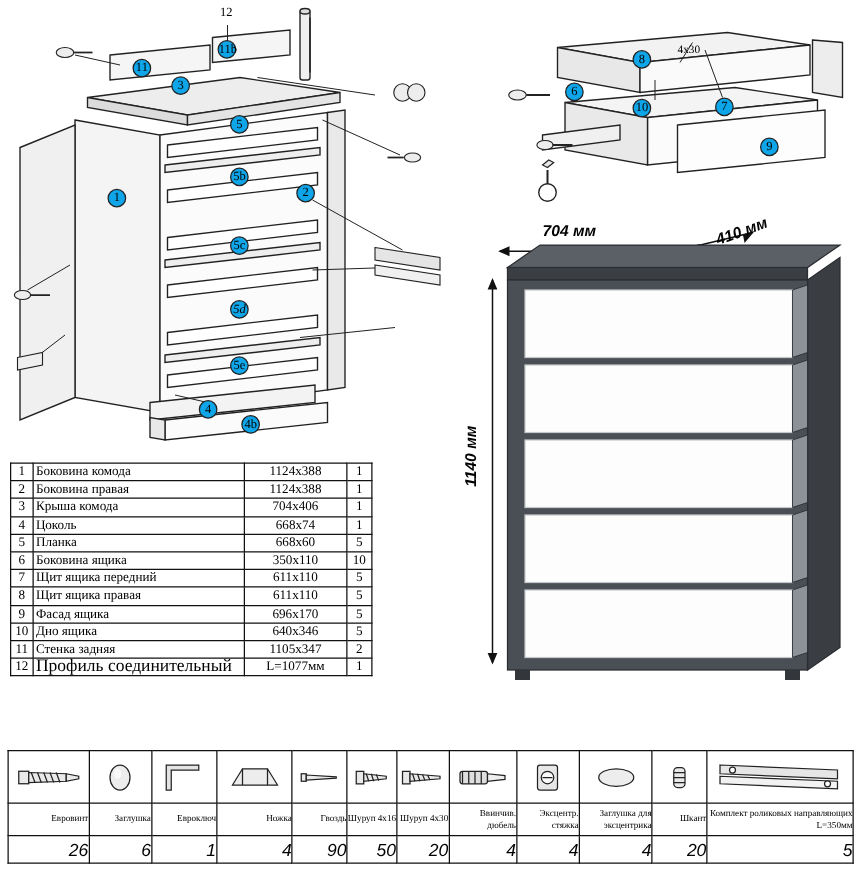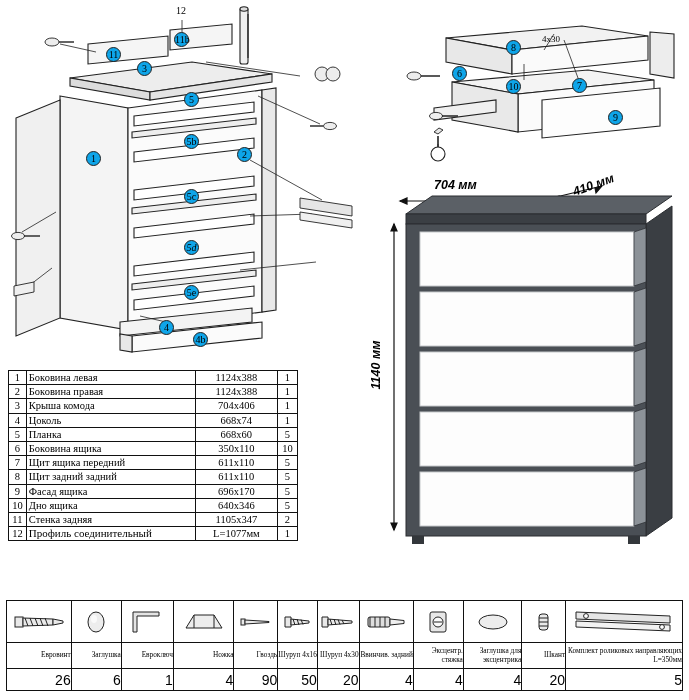--- a/index.html
+++ b/index.html
@@ -53,21 +53,21 @@
     font-size:15px; font-family:"Liberation Serif",serif;
   }
   #hardwareTable {
     position:absolute; left:6px; top:600px; width:677px;
     border-collapse:collapse; font-size:7.4px; text-align:right;
     font-family:"Liberation Serif",serif;
   }
   #hardwareTable td { border:1px solid #111; padding:0; vertical-align:middle; }
   .hw-pic { height:42px; }
   .hw-name { height:26px; font-size:7.3px; line-height:8.4px; padding:1px; }
-  .hw-qty { height:22px; font-size:14px; font-family:"Liberation Sans",sans-serif; }
+  .hw-qty { height:22px; font-size:14px; font-family:"Liberation Sans",sans-serif;font-style:italic; }
   .hwicon { display:block; margin:0 auto; }
 </style>
 </head>
 <body>
 
 <div class="page">
 
   <div class="abs" id="explodedView">
     <svg width="380" height="355" viewBox="0 0 380 355">
       <g fill="none" stroke="#222" stroke-width="1.1">
@@ -244,21 +244,21 @@
 
       <rect x="40" y="358" width="12" height="8" fill="#33373b"></rect>
       <rect x="256" y="358" width="12" height="8" fill="#33373b"></rect>
     </svg>
   </div>
 
   <table id="partsTable">
     <tbody>
       <tr>
         <td class="pt-num">1</td>
-        <td class="pt-name">Боковина левая</td>
+        <td class="pt-name">Боковина комода</td>
         <td class="pt-size">1124х388</td>
         <td class="pt-qty">1</td>
       </tr>
       <tr>
         <td class="pt-num">2</td>
         <td class="pt-name">Боковина правая</td>
         <td class="pt-size">1124х388</td>
         <td class="pt-qty">1</td>
       </tr>
       <tr>
@@ -286,21 +286,21 @@
         <td class="pt-qty">10</td>
       </tr>
       <tr>
         <td class="pt-num">7</td>
         <td class="pt-name">Щит ящика передний</td>
         <td class="pt-size">611х110</td>
         <td class="pt-qty">5</td>
       </tr>
       <tr>
         <td class="pt-num">8</td>
-        <td class="pt-name">Щит задний задний</td>
+        <td class="pt-name">Щит ящика правая</td>
         <td class="pt-size">611х110</td>
         <td class="pt-qty">5</td>
       </tr>
       <tr>
         <td class="pt-num">9</td>
         <td class="pt-name ind">Фасад ящика</td>
         <td class="pt-size">696х170</td>
         <td class="pt-qty">5</td>
       </tr>
       <tr>
@@ -310,21 +310,21 @@
         <td class="pt-qty">5</td>
       </tr>
       <tr>
         <td class="pt-num">11</td>
         <td class="pt-name">Стенка задняя</td>
         <td class="pt-size">1105х347</td>
         <td class="pt-qty">2</td>
       </tr>
       <tr>
         <td class="pt-num">12</td>
-        <td class="pt-name" style="font-size:11px;">Профиль соединительный</td>
+        <td class="pt-name" style="font-size:14px;">Профиль соединительный</td>
         <td class="pt-size">L=1077мм</td>
         <td class="pt-qty">1</td>
       </tr>
     </tbody>
   </table>
 
 
   <table id="hardwareTable">
     <tbody>
       <tr>
@@ -431,21 +431,21 @@
         </td>
       </tr>
       <tr>
         <td class="hw-name">Евровинт</td>
         <td class="hw-name">Заглушка</td>
         <td class="hw-name">Евроключ</td>
         <td class="hw-name">Ножка</td>
         <td class="hw-name">Гвоздь</td>
         <td class="hw-name">Шуруп 4х16</td>
         <td class="hw-name">Шуруп 4х30</td>
-        <td class="hw-name">Ввинчив. задний</td>
+        <td class="hw-name">Ввинчив. дюбель</td>
         <td class="hw-name">Эксцентр. стяжка</td>
         <td class="hw-name">Заглушка для эксцентрика</td>
         <td class="hw-name">Шкант</td>
         <td class="hw-name">Комплект роликовых направляющих L=350мм</td>
       </tr>
       <tr>
         <td class="hw-qty">26</td>
         <td class="hw-qty">6</td>
         <td class="hw-qty">1</td>
         <td class="hw-qty">4</td>

